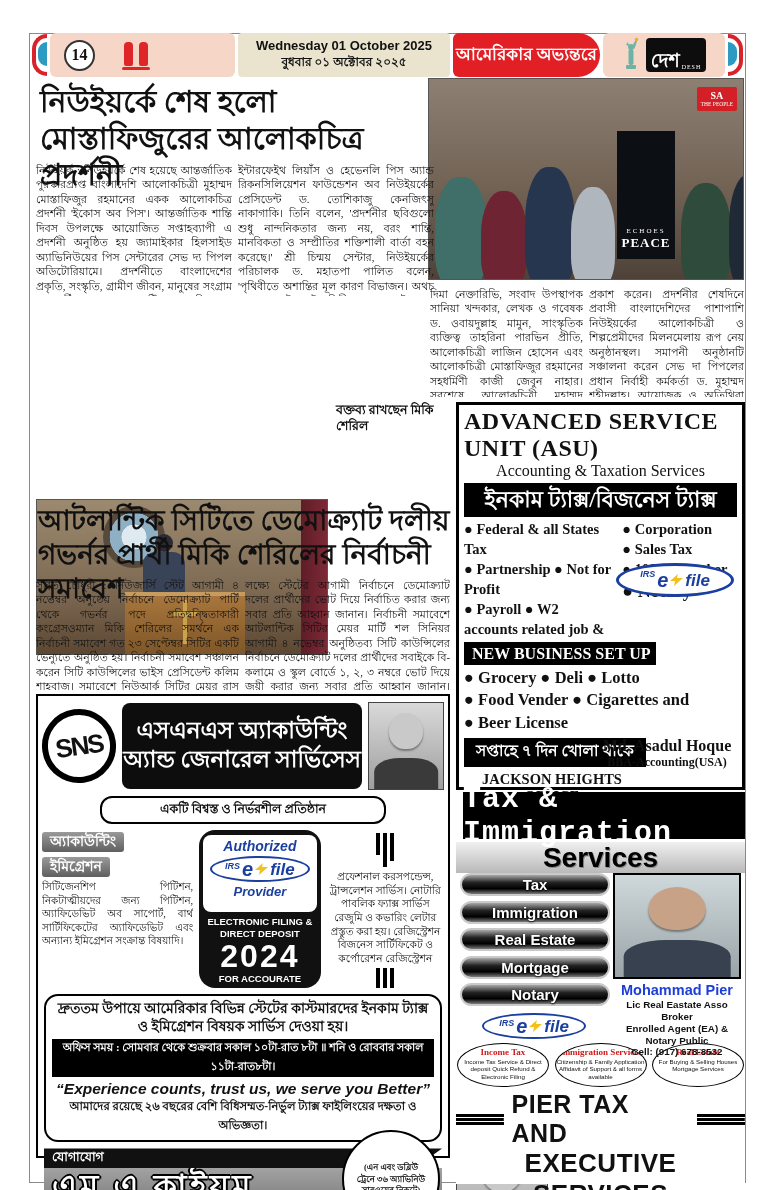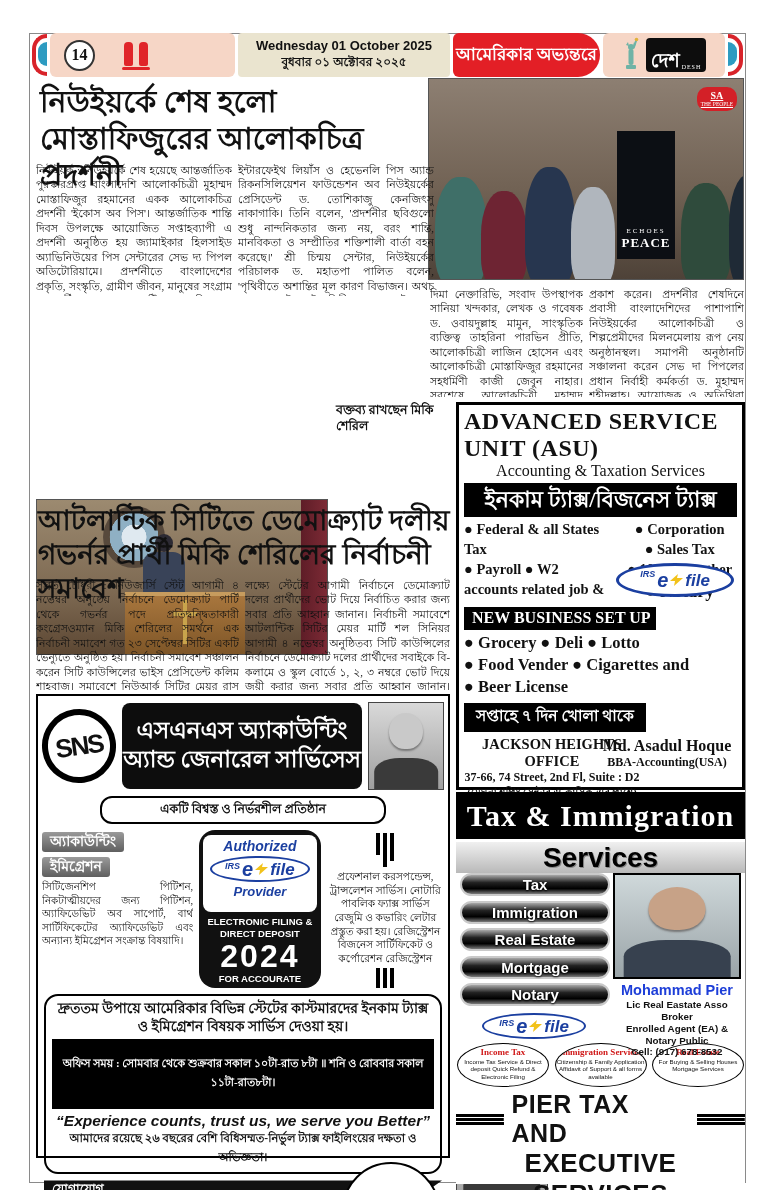--- a/index.html
+++ b/index.html
@@ -50,21 +50,21 @@
   .caption { font-weight:bold; font-size:12.5px; line-height:1.3; }
 
   
   .photo { overflow:hidden; position:relative; border:1px solid #555; }
   .ph-exhib { background:linear-gradient(180deg,#8d7f72 0%, #716254 55%, #4e4238 100%); }
   .blob { position:absolute; border-radius:45% 45% 30% 30%; }
   .poster { position:absolute; background:#0c0f14; color:#fff; text-align:center;
             display:flex; flex-direction:column; align-items:center; justify-content:flex-end; padding-bottom:8px; }
   .poster .p1 { font-size:7px; letter-spacing:2px; }
   .poster .p2 { font-size:13px; font-weight:bold; letter-spacing:1px; }
-  .redbadge { position:absolute; background:#d32027; color:#fff; text-align:center; padding:3px 4px; border-radius:10px;text-decoration:underline; }
+  .redbadge { position:absolute; background:#d32027; color:#fff; text-align:center; padding:3px 4px; border-radius:2px; }
   .redbadge .r1 { font-weight:bold; font-size:10px; line-height:1.1; }
   .redbadge .r2 { font-size:5.5px; line-height:1.2; }
   .ph-podium { background:linear-gradient(180deg,#9c8a70 0%, #7d6952 60%, #5c4733 100%); }
   .window { position:absolute; border-radius:50%;
             background:radial-gradient(circle at 50% 50%, #dfe9f0 0 28%, #8fb0c4 29% 55%, #57493c 56% 100%); }
   .drape { position:absolute; background:linear-gradient(90deg,#5e1d27,#7c2a35); }
   .podium-box { position:absolute; background:linear-gradient(180deg,#a8763d,#7d5527); border-top:4px solid #c79c5e; }
   .cross { position:absolute; background:#c9a44c; }
   .silhead { position:absolute; border-radius:50%; background:#2c2a33; }
   .silbody { position:absolute; border-radius:12px 12px 0 0; background:#394358; }
@@ -79,21 +79,21 @@
   .portrait.color::before { background:#c7a287; }
   .portrait.color::after { background:#37414f; }
 
   
   .asu { left:456px; top:402px; width:289px; height:388px; border:3px solid #000; background:#fff; padding:3px 5px; }
   .asu-title { font-weight:bold; font-size:24px; text-align:left; letter-spacing:0.5px; }
   .asu-sub { font-size:16px; text-align:center; }
   .blackbar { background:#000; color:#fff; font-weight:bold; display:flex; align-items:center; justify-content:center; }
   .asu-bn1 { height:34px; font-size:22px; margin:3px 0 2px; }
   .asu-svc { display:flex; font-weight:bold; font-size:14.5px; line-height:1.38; margin-top:1px; }
-  .asu-svc .c1 { width:163px; } .asu-svc .c2 { width:118px;text-align:center; }
+  .asu-svc .c1 { width:163px; } .asu-svc .c2 { width:118px; }
   .notary { font-size:18px; }
   .asu-nbs { width:192px; height:23px; font-size:16px; justify-content:flex-start; padding-left:8px; margin-top:3px; }
   .asu-biz { font-weight:bold; font-size:16.5px; line-height:1.35; margin-top:2px; }
   .asu-open { width:182px; height:29px; font-size:15.5px; margin-top:4px; }
   .asu-office { margin-top:4px; width:176px; text-align:center; }
   .asu-office .o1 { font-weight:bold; font-size:14.5px; }
   .asu-office .o2 { font-weight:bold; font-size:12px; }
   .asu-office .o3 { font-size:10.5px; font-weight:bold; }
   .asu-office .o4 { font-size:12px; font-weight:bold; line-height:1.4; margin-top:3px; }
   .asu-photo { right:8px; top:216px; width:92px; height:112px; }
@@ -135,37 +135,37 @@
   .badge-auth { font-weight:bold; font-size:14px; font-style:italic; }
   .badge-prov { font-weight:bold; font-size:13px; font-style:italic; }
   .badge-efile { margin:2px auto; width:100px; height:26px; border-width:2px; }
   .badge-l1 { font-weight:bold; font-size:9.5px; margin-top:4px; line-height:1.25; }
   .badge-year { font-weight:bold; font-size:32px; line-height:1.05; letter-spacing:2px; }
   .badge-l2 { font-weight:bold; font-size:9.5px; line-height:1.25; }
   .bars { display:flex; gap:3px; justify-content:center; margin:3px 0; }
   .bars i { display:block; width:4px; background:#000; }
   .sns-bottom { margin:6px 2px 0; border:2px solid #000; border-radius:14px; padding:4px 6px; text-align:center; }
   .sns-fast { font-weight:bold; font-size:14px; line-height:1.3; }
-  .sns-hours { background:#000; color:#fff; font-weight:bold; font-size:11px; padding:16px 3px; margin:3px 0; }
+  .sns-hours { background:#000; color:#fff; font-weight:bold; font-size:11px; padding:0 3px; margin:3px 0; }
   .sns-slogan { font-family:"Liberation Sans", sans-serif; font-weight:bold; font-style:italic; font-size:15.5px; }
   .sns-exp { font-weight:bold; font-size:11.5px; }
   .sns-contact { margin:6px 2px 0; position:relative; }
   .sns-ctab { background:#111; color:#fff; font-weight:bold; font-size:12.5px; height:20px;
               display:flex; align-items:center; padding-left:8px;
               clip-path:polygon(0 0, 100% 0, 93% 100%, 0 100%); }
   .sns-cbox { background:linear-gradient(180deg,#a2a2a2,#787878); padding:2px 8px 4px; }
   .outline-txt { color:#fff; text-shadow:-2px 0 #000, 2px 0 #000, 0 -2px #000, 0 2px #000, -1px -1px #000, 1px 1px #000, -1px 1px #000, 1px -1px #000; }
   .sns-cname { font-family:"Liberation Sans", sans-serif; font-weight:bold; font-size:33px; letter-spacing:3px; line-height:1.05; }
   .sns-circle { position:absolute; right:2px; top:-18px; width:98px; height:98px; background:#fff;
                 border:2px solid #000; border-radius:50%; display:flex; align-items:center; justify-content:center;
                 text-align:center; font-weight:bold; font-size:8.5px; line-height:1.35; padding:10px; }
 
   
   .pier { left:456px; top:792px; width:289px; height:392px; background:#fff; }
-  .pier-b1 { height:47px; font-size:30px; letter-spacing:1px; font-family:Liberation Serif, serif; }
+  .pier-b1 { height:47px; font-size:30px; letter-spacing:1px; font-family:Liberation Mono, monospace;margin-left:7px; }
   .pier-b2 { height:31px; margin-top:3px; background:linear-gradient(180deg,#f0f0f0,#b9b9b9);
              color:#000; font-weight:bold; font-size:28px; display:flex; align-items:center; justify-content:center;
              font-family:"Liberation Sans", sans-serif; text-shadow:1px 1px 0 #888; }
   .pier-mid { position:relative; height:168px; margin-top:0; }
   .pill { width:150px; height:23px; margin:0 0 4.5px 4px; border-radius:13px; border:2px solid #c9c9c9;
           background:linear-gradient(180deg,#a8a8a8 0%, #222 40%, #000 72%, #7c7c7c 100%);
           color:#fff; font-weight:bold; font-size:15px; display:flex; align-items:center; justify-content:center;
           font-family:"Liberation Sans", sans-serif; text-shadow:0 1px 2px #000; }
   .pier-efile { position:absolute; left:26px; top:140px; width:104px; height:26px; border-width:2px; }
   .pier-photo { position:absolute; right:4px; top:0; width:128px; height:106px; border:2px solid #000; }
@@ -260,20 +260,21 @@
   <div class="abs bn-body" style="left:430px; top:287px; width:153px; height:110px;">দিমা নেক্তারিভি, সংবাদ উপস্থাপক সানিয়া খন্দকার, লেখক ও গবেষক ড. ওবায়দুল্লাহ মামুন, সাংস্কৃতিক ব্যক্তিত্ব তাহরিনা পারভিন প্রীতি, আলোকচিত্রী লাজিন হোসেন এবং আলোকচিত্রী মোস্তাফিজুর রহমানের সহধর্মিণী কাজী জেবুন নাহার। সবশেষে আলোকচিত্রী মুহাম্মদ মোস্তাফিজুর রহমান প্রদর্শনী আয়োজনের জন্য নিউইয়র্কভিত্তিক অসাম্প্রদায়িক প্রতিষ্ঠান সেভ দা পিপল, ইউনাইটেড ন্যাশনস অ্যাসোসিয়েশন অব ইউএসএ-কুইন্স চ্যাপ্টার, পিস সেন্টার অব ইউএসএ এবং ইন্টারফেথ সেন্টার অব ইউএসএ-এর প্রতি কৃতজ্ঞতা</div>
   <div class="abs bn-body" style="left:589px; top:287px; width:155px; height:110px;">প্রকাশ করেন। প্রদর্শনীর শেষদিনে প্রবাসী বাংলাদেশিদের পাশাপাশি নিউইয়র্কের আলোকচিত্রী ও শিল্পপ্রেমীদের মিলনমেলায় রূপ নেয় অনুষ্ঠানস্থল। সমাপনী অনুষ্ঠানটি সঞ্চালনা করেন সেভ দা পিপলের প্রধান নির্বাহী কর্মকর্তা ড. মুহাম্মদ শহীদুল্লাহ। আয়োজক ও অতিথিরা আশা প্রকাশ করেন, 'ইকোস অব পিস' প্রদর্শনী আন্তর্জাতিক অঙ্গনে বাংলাদেশকে ইতিবাচকভাবে তুলে ধরবে এবং বিশ্বব্যাপী শান্তি ও সম্প্রীতির বার্তা ছড়িয়ে দিতে গুরুত্বপূর্ণ ভূমিকা রাখবে।</div>
 
   <div class="abs asu">
     <div class="asu-title">ADVANCED SERVICE UNIT  (ASU)</div>
     <div class="asu-sub">Accounting &amp; Taxation Services</div>
     <div class="blackbar asu-bn1">ইনকাম ট্যাক্স/বিজনেস ট্যাক্স</div>
     <div class="asu-svc">
       <div class="c1">
         <div>● Federal &amp; all States Tax</div>
+        <div>● Partnership  ● Not for Profit</div>
         <div>● Payroll        ● W2</div>
         <div>accounts related job &amp;</div>
       </div>
       <div class="c2">
         <div>● Corporation</div>
         <div>● Sales Tax</div>
         <div>● 1099 and other</div>
         <div class="notary">● Notary</div>
       </div>
     </div>

